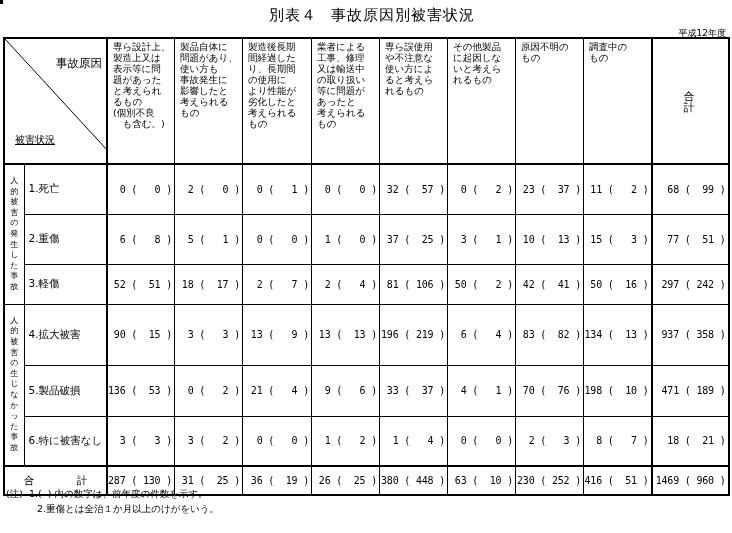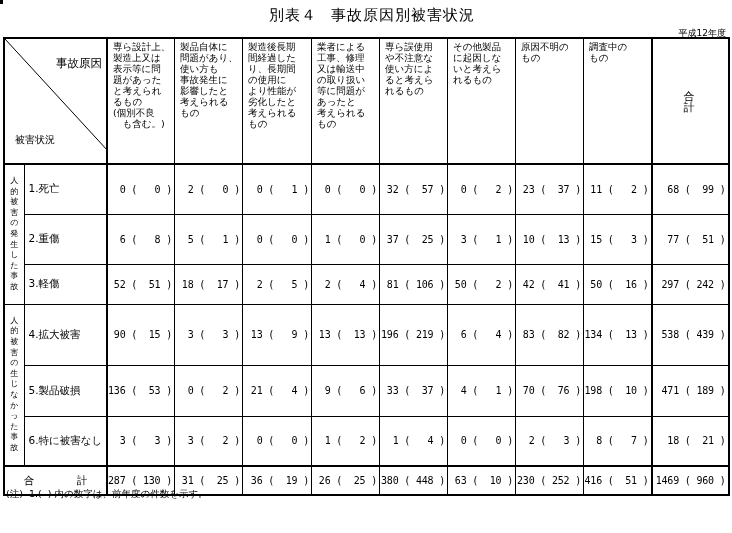--- a/index.html
+++ b/index.html
@@ -26,21 +26,21 @@
     border: 1px solid #000; padding: 0; font-weight: normal;
     overflow: hidden;
   }
   .hdr {
     vertical-align: top; text-align: left; font-size: 9.5px; line-height: 11px;
     padding: 2px 2px 0 5px !important; white-space: pre-line;
   }
   .corner { position: relative; height: 124px; }
   .corner svg { position: absolute; left: 0; top: 0; }
   .corner .c-top { position: absolute; right: 4px; top: 17px; font-size: 11.5px; }
-  .corner .c-bot { position: absolute; left: 10px; bottom: 16px; font-size: 10px; }
+  .corner .c-bot { position: absolute; left: 10px; bottom: 16px; font-size: 10px; text-decoration: underline; }
   .total-hdr { text-align: center; vertical-align: middle; font-size: 11px; letter-spacing: 14px; padding-left: 14px !important; }
   .group {
     text-align: center; vertical-align: middle; font-size: 8px; line-height: 10.6px;
     white-space: pre-line; font-weight: bold;
   }
   .rlabel { font-size: 10.5px; padding-left: 4px !important; vertical-align: middle; }
   .num {
     font-family: "DejaVu Sans Mono", "Liberation Mono", monospace;
     font-size: 10px; text-align: right; padding-right: 2px !important;
     vertical-align: middle; white-space: pre; letter-spacing: -0.2px;
@@ -168,21 +168,21 @@
     <td class="num">37 (  25 )</td>
     <td class="num">3 (   1 )</td>
     <td class="num">10 (  13 )</td>
     <td class="num">15 (   3 )</td>
     <td class="num thick-l">77 (  51 )</td>
   </tr>
   <tr style="height:40px">
     <td class="rlabel">3.軽傷</td>
     <td class="num thick-l">52 (  51 )</td>
     <td class="num">18 (  17 )</td>
-    <td class="num">2 (   5 )</td>
+    <td class="num">2 (   7 )</td>
     <td class="num">2 (   4 )</td>
     <td class="num">81 ( 106 )</td>
     <td class="num">50 (   2 )</td>
     <td class="num">42 (  41 )</td>
     <td class="num">50 (  16 )</td>
     <td class="num thick-l">297 ( 242 )</td>
   </tr>
 
   <tr style="height:61px">
     <td class="group" rowspan="3">人
@@ -200,21 +200,21 @@
 故</td>
     <td class="rlabel">4.拡大被害</td>
     <td class="num thick-l">90 (  15 )</td>
     <td class="num">3 (   3 )</td>
     <td class="num">13 (   9 )</td>
     <td class="num">13 (  13 )</td>
     <td class="num">196 ( 219 )</td>
     <td class="num">6 (   4 )</td>
     <td class="num">83 (  82 )</td>
     <td class="num">134 (  13 )</td>
-    <td class="num thick-l">538 ( 439 )</td>
+    <td class="num thick-l">937 ( 358 )</td>
   </tr>
   <tr style="height:51px">
     <td class="rlabel">5.製品破損</td>
     <td class="num thick-l">136 (  53 )</td>
     <td class="num">0 (   2 )</td>
     <td class="num">21 (   4 )</td>
     <td class="num">9 (   6 )</td>
     <td class="num">33 (  37 )</td>
     <td class="num">4 (   1 )</td>
     <td class="num">70 (  76 )</td>
@@ -244,13 +244,14 @@
     <td class="num">63 (  10 )</td>
     <td class="num">230 ( 252 )</td>
     <td class="num">416 (  51 )</td>
     <td class="num thick-l">1469 ( 960 )</td>
   </tr>
 </tbody>
   </table>
 
 <div class="notes">
   <div class="note-line">(注)  1.(  ) 内の数字は、前年度の件数を示す。</div>
+  <div class="note-line indent">2.重傷とは全治１か月以上のけがをいう。</div>
 </div>
 
 </body></html>

